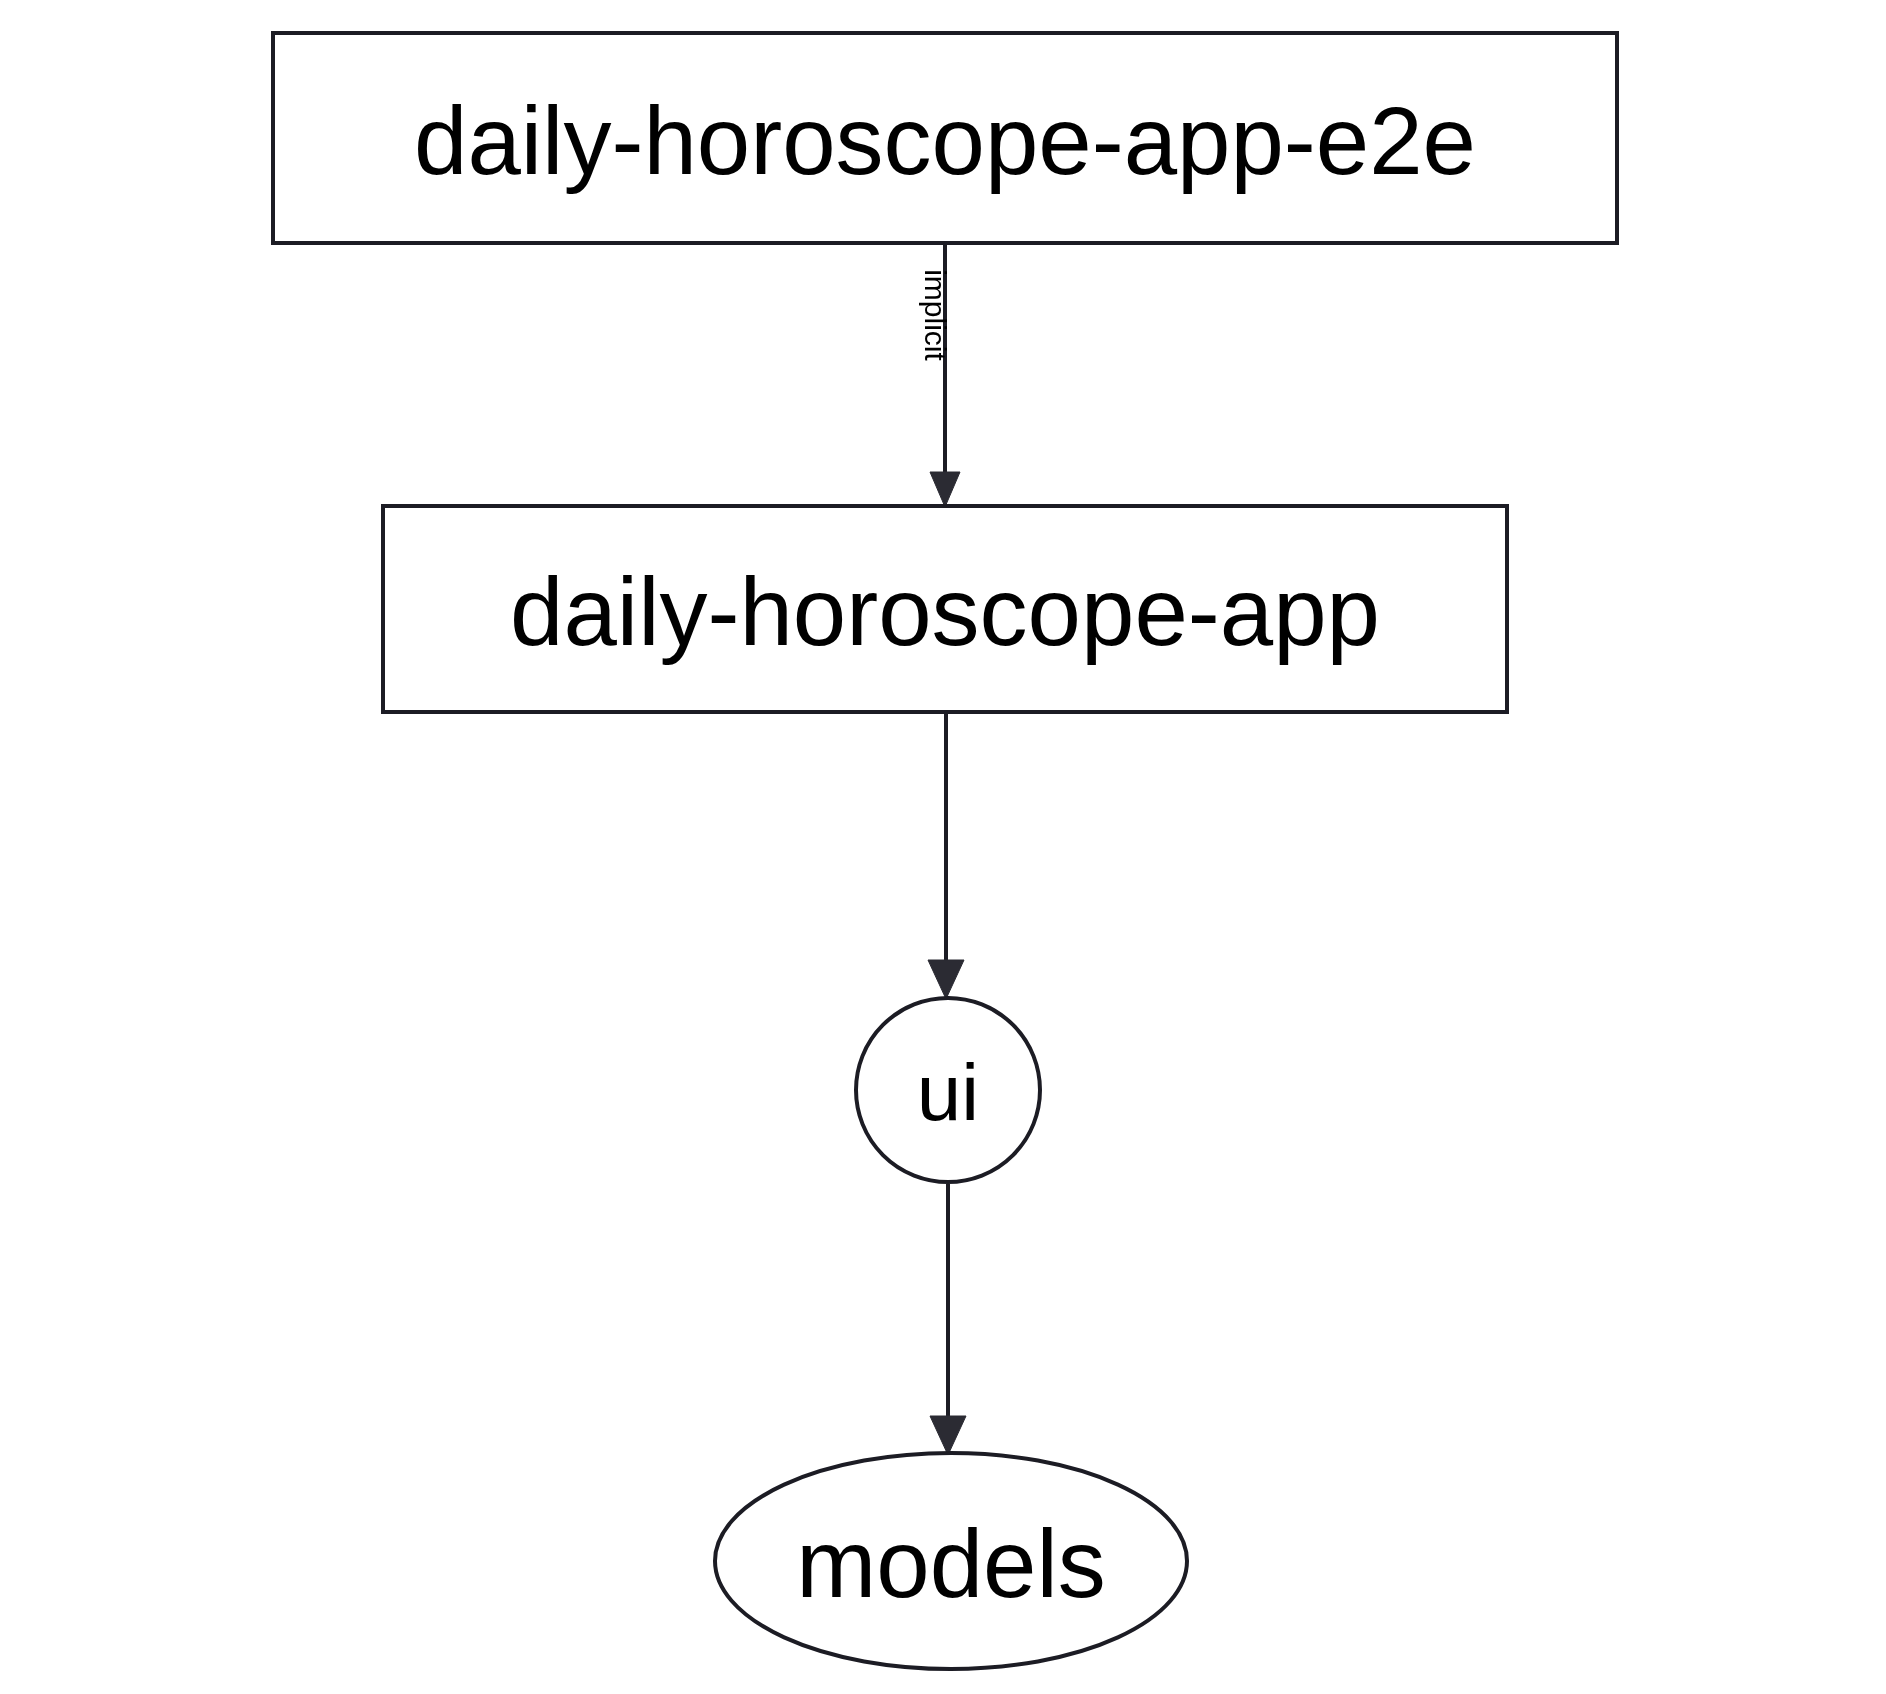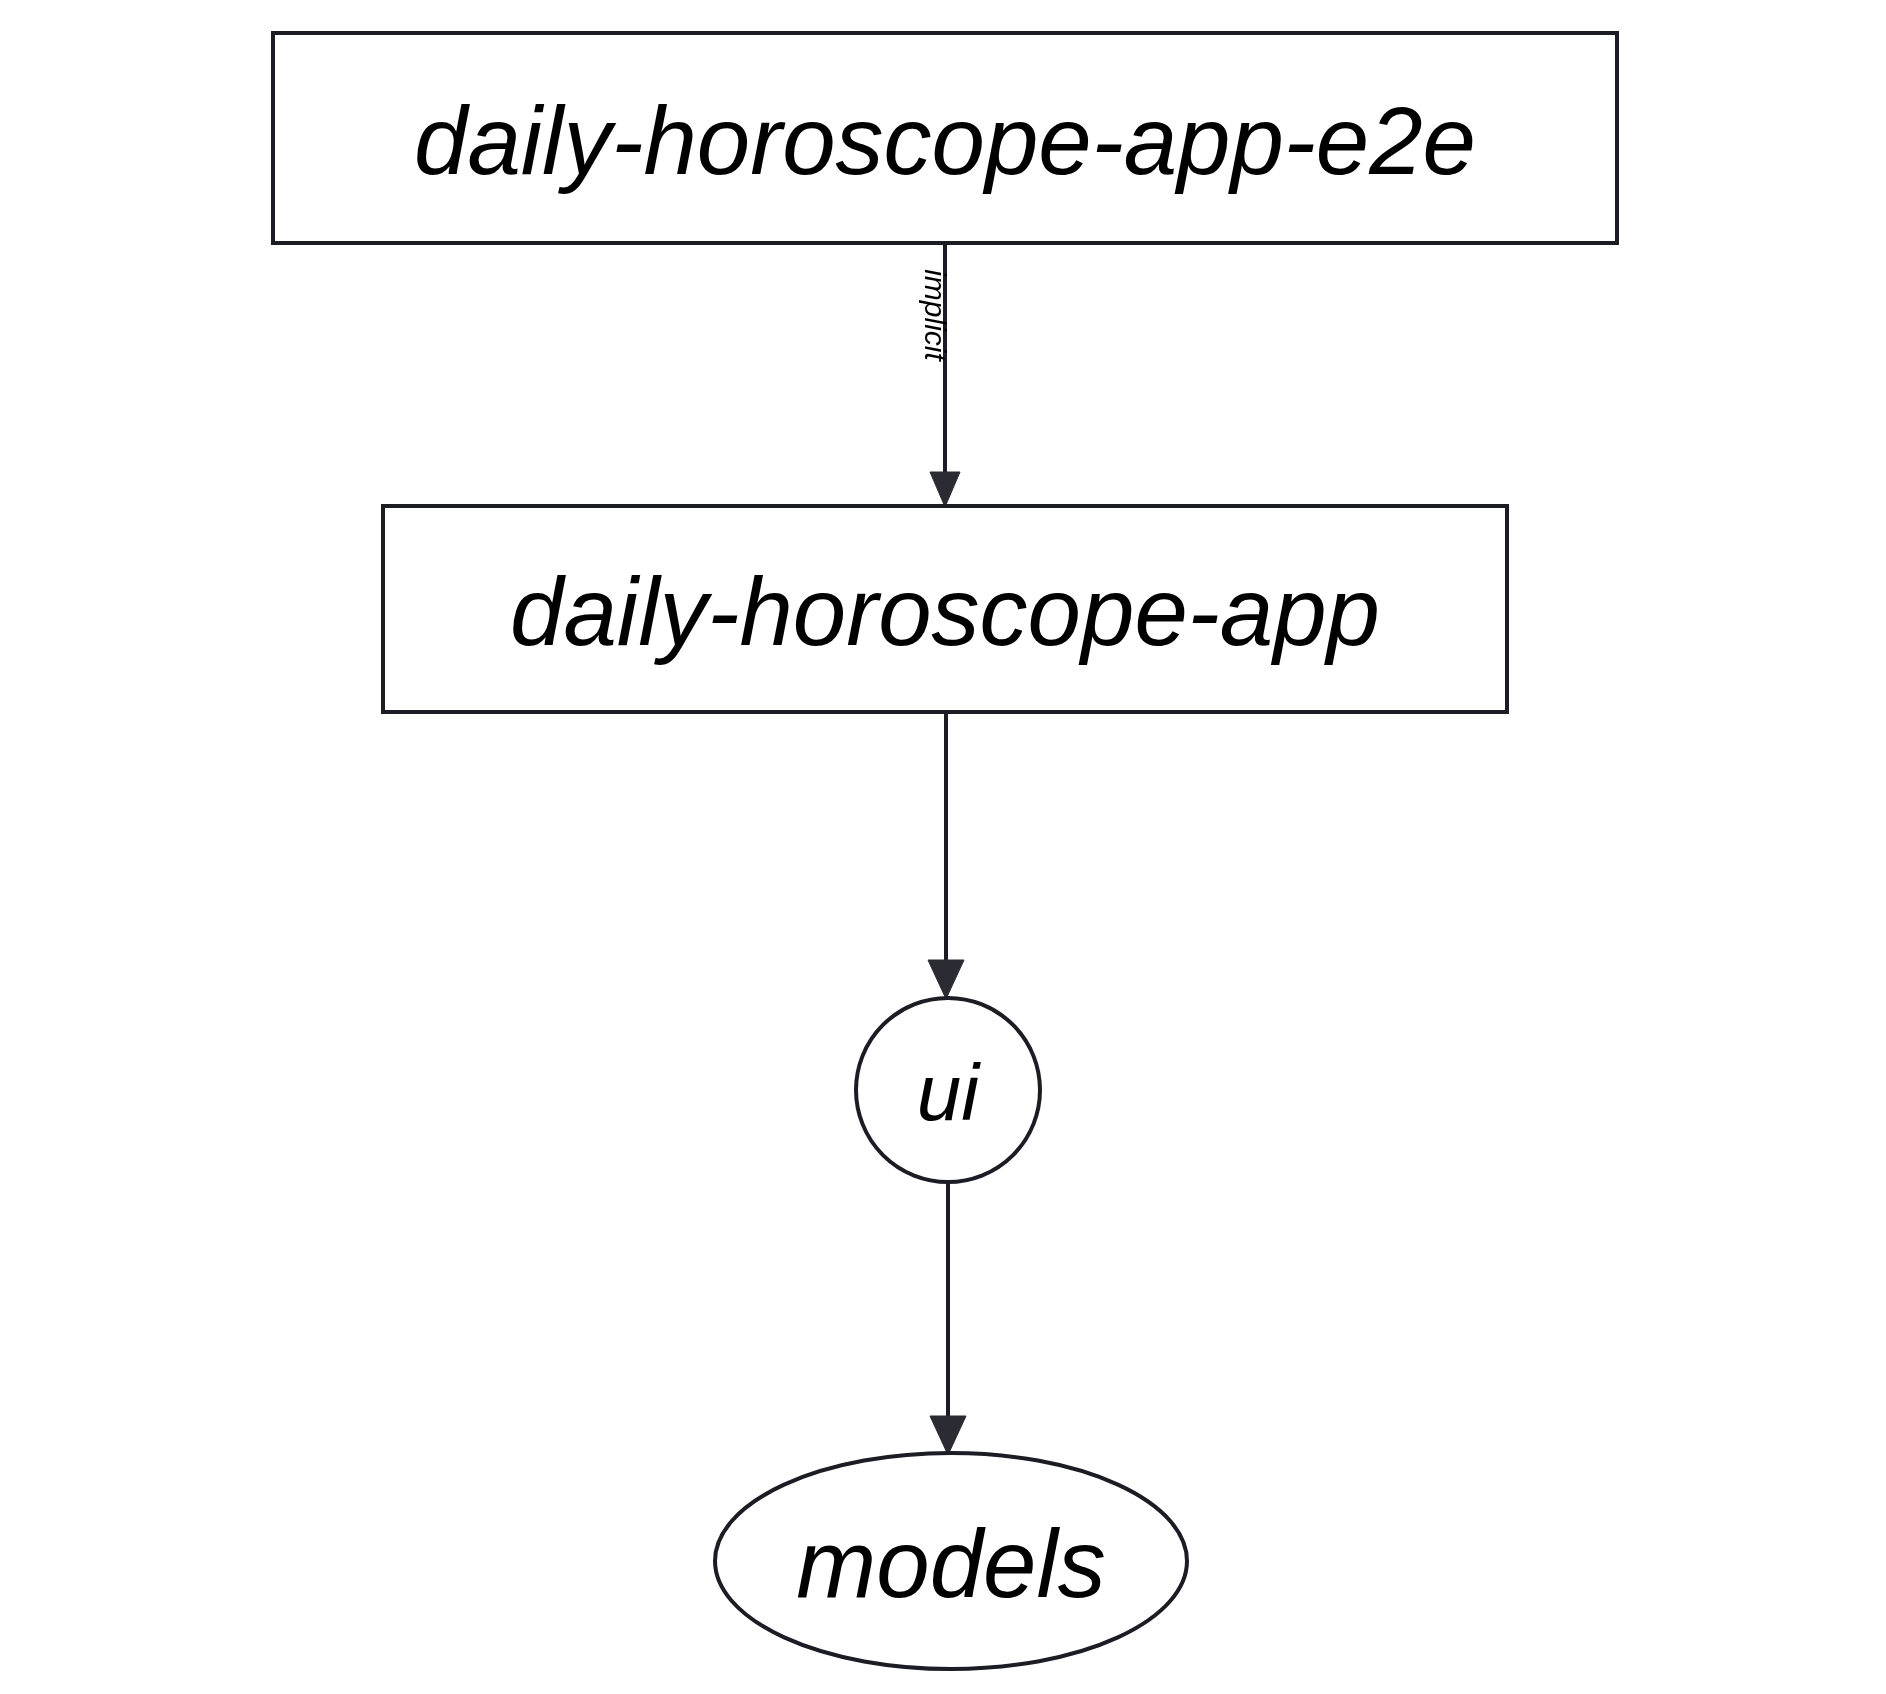--- a/index.html
+++ b/index.html
@@ -11,21 +11,20 @@
     width: 1886px;
     height: 1694px;
     font-family: "Liberation Sans", sans-serif;
     overflow: hidden;
   }
   #graph-root {
     position: relative;
     width: 1886px;
     height: 1694px;
     background: #ffffff;
-    font-style: italic;
   }
   #graph-svg {
     position: absolute;
     top: 0;
     left: 0;
     width: 1886px;
     height: 1694px;
     display: block;
   }
   .node-shape {

